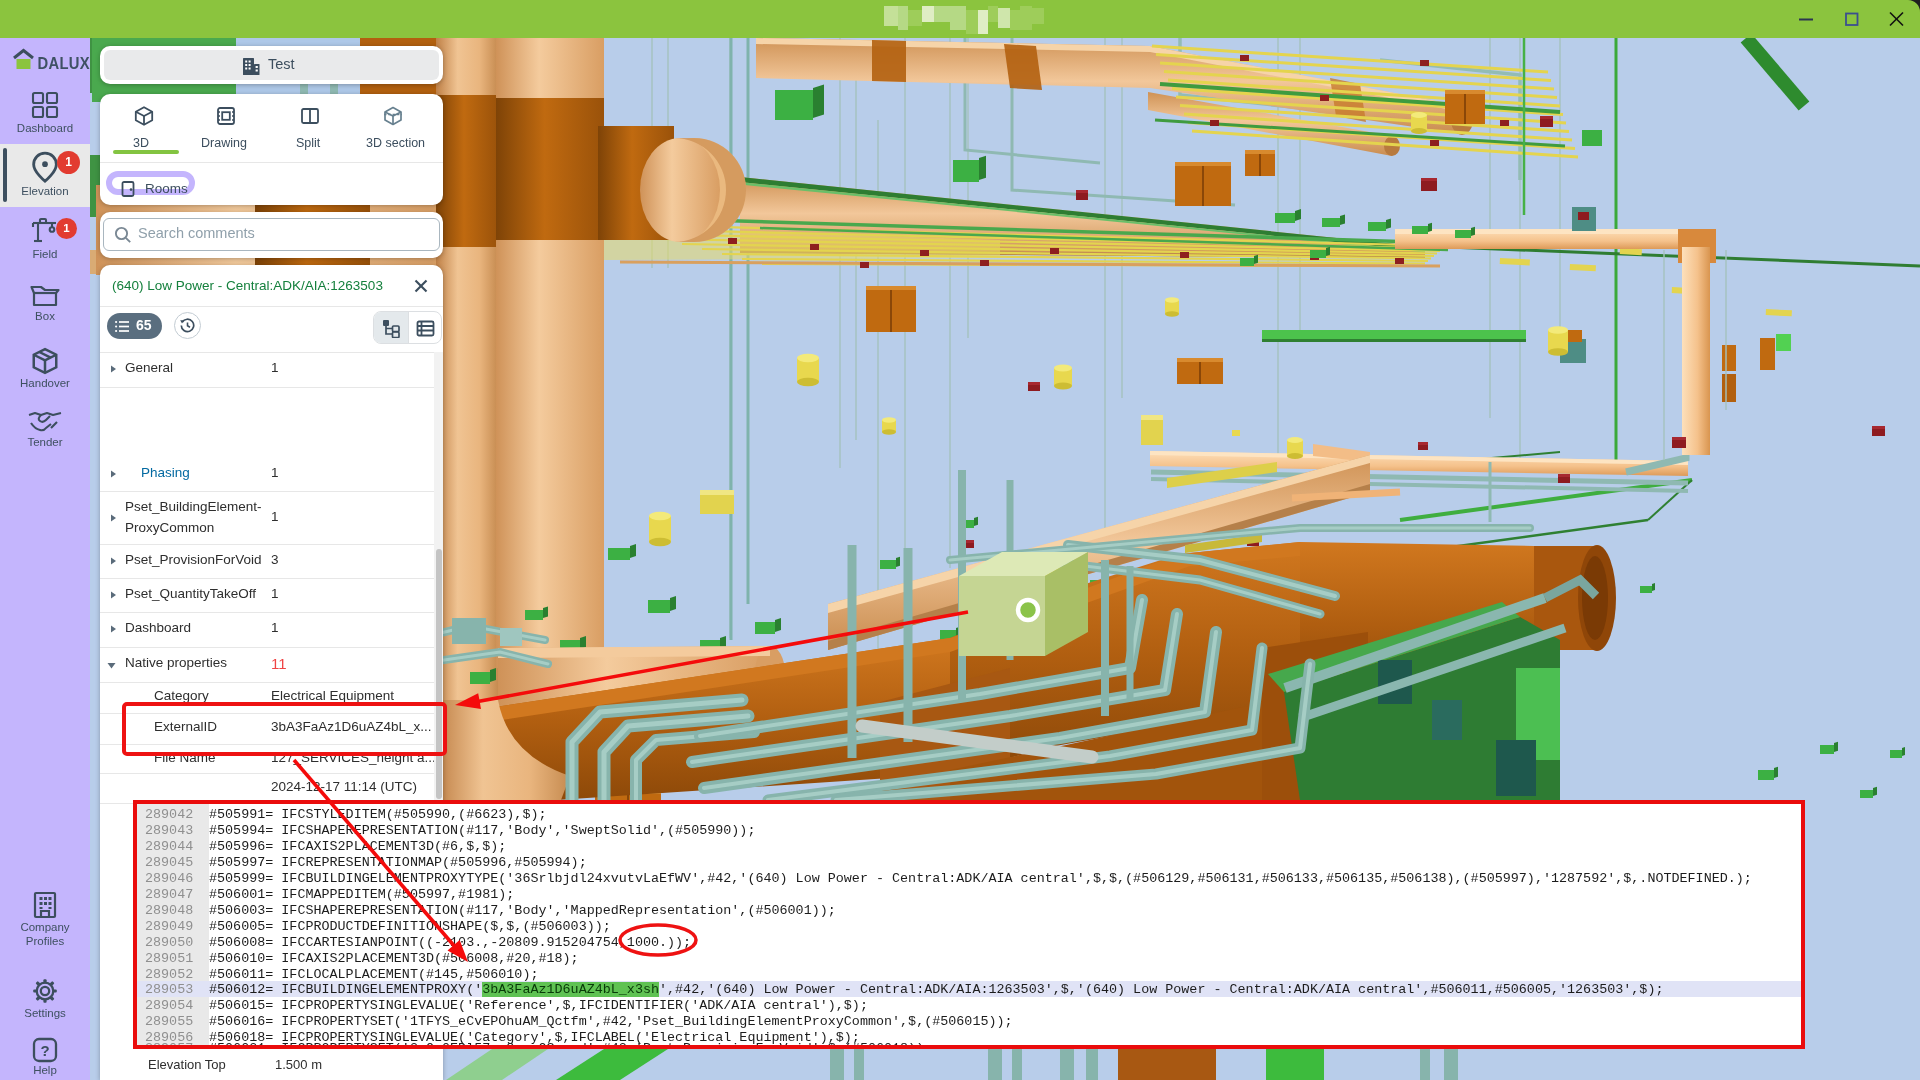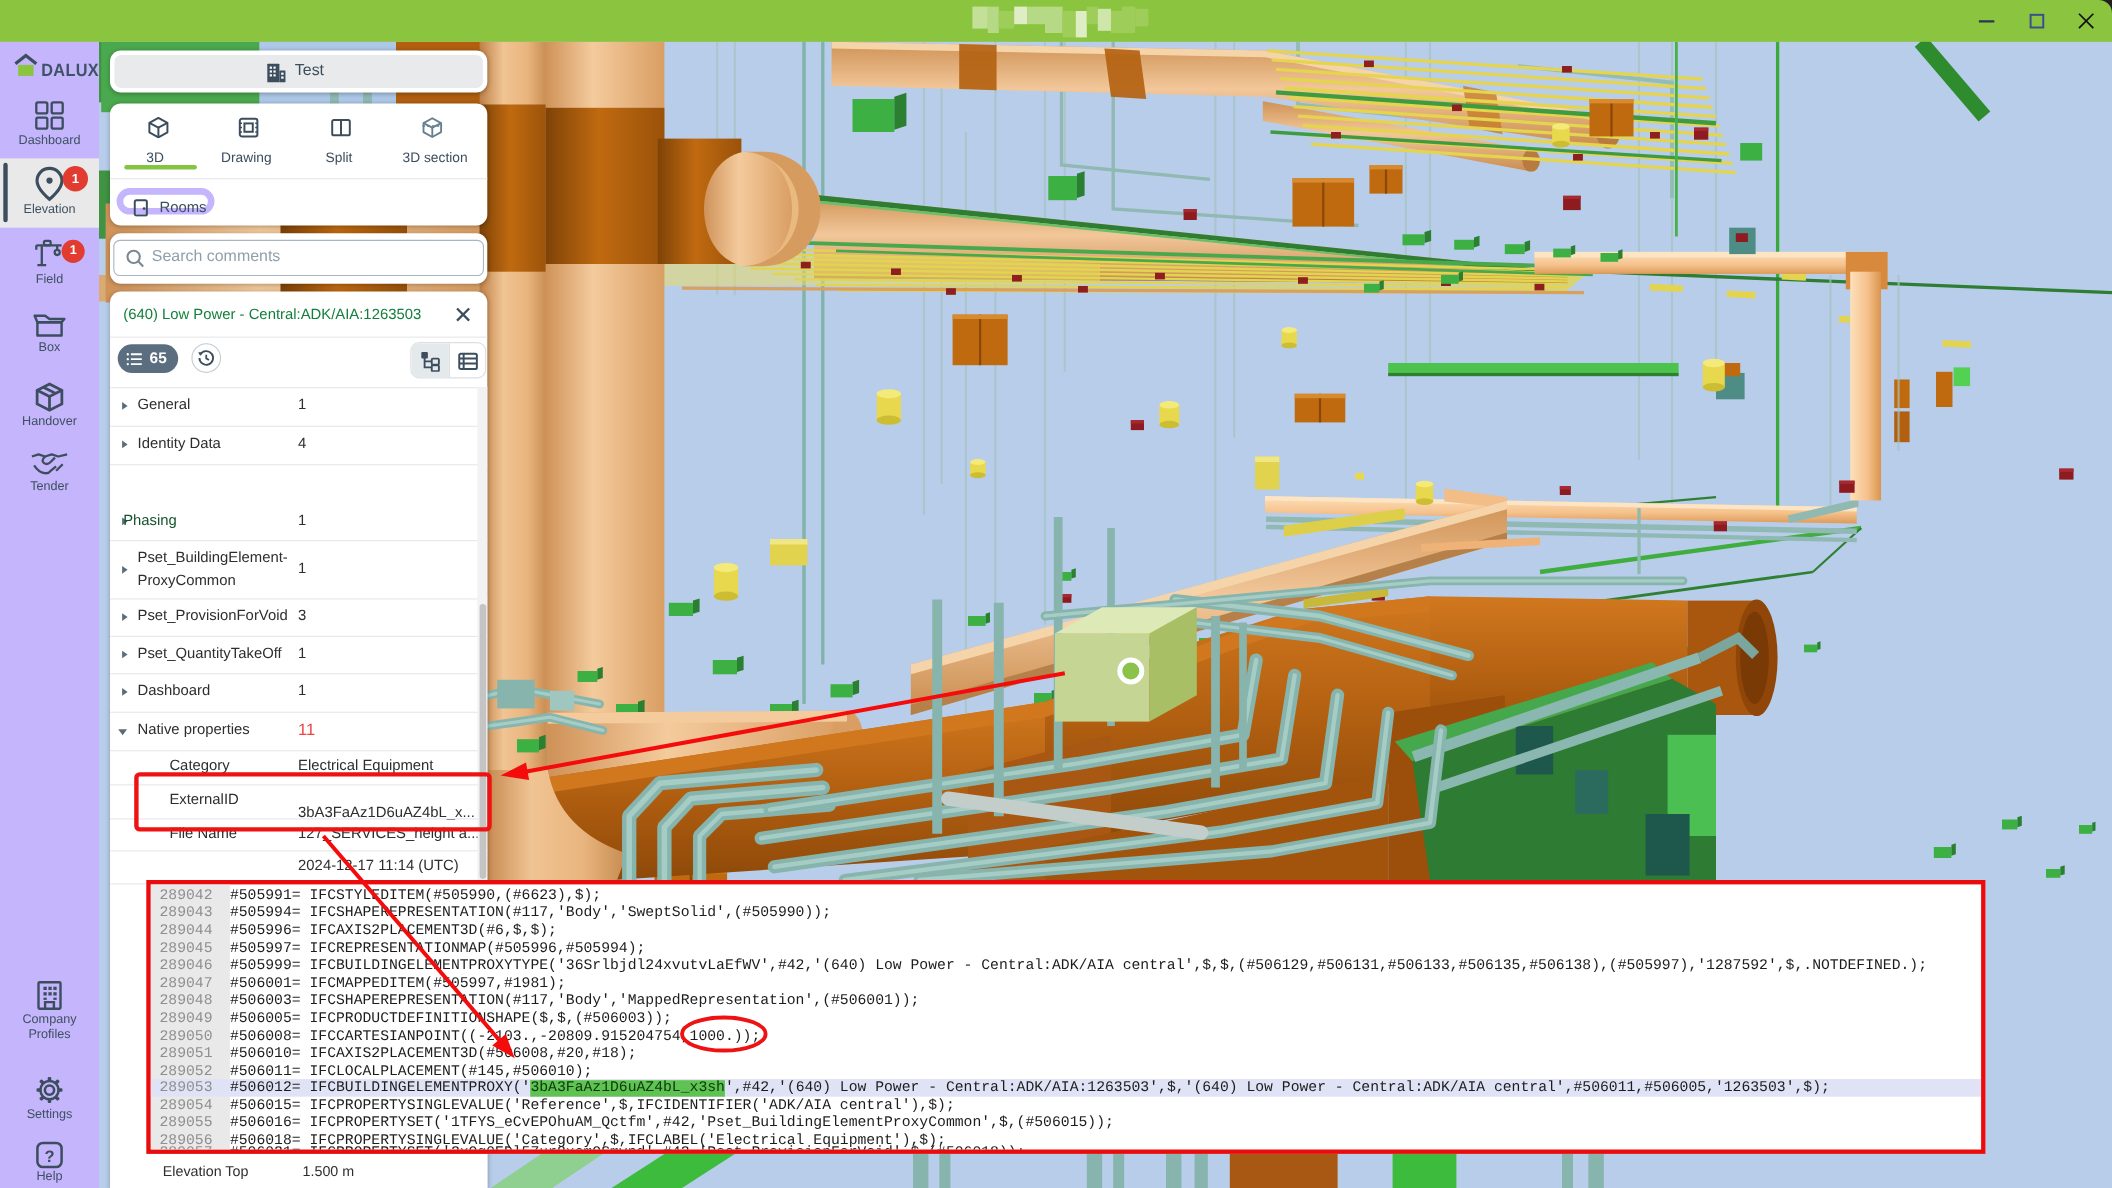--- a/index.html
+++ b/index.html
@@ -711,33 +711,25 @@
 </div>
 <div class="rowsep" style="top:86.5px;"></div>
 <div class="abs" style="left:0;top:87px;width:343px;height:35px;">
 <svg class="abs" style="left:8px;top:12px" width="10" height="10" viewBox="0 0 10 10">
         <polygon points="3,1.5 8,5 3,8.5" fill="#5a6b7a"></polygon>
       </svg>
 <span style="position:absolute;left:25px;top:8px;font-size:13.5px;color:#2e2e2e;">General</span>
 <span style="position:absolute;left:171px;top:8px;font-size:13.5px;color:#2e2e2e;">1</span>
 <div class="rowsep" style="top:35px;"></div>
 </div>
-<div class="abs" style="left:0;top:122px;width:343px;height:35px;">
-<svg class="abs" style="left:8px;top:12px" width="10" height="10" viewBox="0 0 10 10">
-        <polygon points="3,1.5 8,5 3,8.5" fill="#5a6b7a"></polygon>
-      </svg>
-<span style="position:absolute;left:25px;top:8px;font-size:13.5px;color:#2e2e2e;">Identity Data</span>
-<span style="position:absolute;left:171px;top:8px;font-size:13.5px;color:#2e2e2e;">4</span>
-<div class="rowsep" style="top:35px;"></div>
-</div>
 <div class="abs" style="left:0;top:192px;width:343px;height:34px;">
 <svg class="abs" style="left:8px;top:12px" width="10" height="10" viewBox="0 0 10 10">
         <polygon points="3,1.5 8,5 3,8.5" fill="#5a6b7a"></polygon>
       </svg>
-<span style="position:absolute;left:12px;top:8px;font-size:13.5px;color:#14532d;">Phasing</span>
+<span style="position:absolute;left:41px;top:8px;font-size:13.5px;color:#0369a1;">Phasing</span>
 <span style="position:absolute;left:171px;top:8px;font-size:13.5px;color:#2e2e2e;">1</span>
 <div class="rowsep" style="top:34px;"></div>
 </div>
 <div class="abs" style="left:0;top:226px;width:343px;height:53px;">
 <svg class="abs" style="left:8px;top:22px" width="10" height="10" viewBox="0 0 10 10">
         <polygon points="3,1.5 8,5 3,8.5" fill="#5a6b7a"></polygon>
       </svg>
 <span style="position:absolute;left:25px;top:6px;font-size:13.5px;color:#2e2e2e;line-height:1.55;">Pset_BuildingElement-<br>ProxyCommon</span>
 <span style="position:absolute;left:171px;top:18px;font-size:13.5px;color:#2e2e2e;">1</span>
 <div class="rowsep" style="top:53px;"></div>
@@ -774,21 +766,21 @@
 <span style="position:absolute;left:171px;top:8px;font-size:15px;color:#ef4444;">11</span>
 <div class="rowsep" style="top:35px;"></div>
 </div>
 <div class="abs" style="left:0;top:417px;width:343px;height:31px;">
 <span style="position:absolute;left:54px;top:6px;font-size:13.5px;color:#2e2e2e;">Category</span>
 <span style="position:absolute;left:171px;top:6px;font-size:13.5px;color:#2e2e2e;">Electrical Equipment</span>
 <div class="rowsep" style="top:31px;"></div>
 </div>
 <div class="abs" style="left:0;top:448px;width:343px;height:31px;">
 <span style="position:absolute;left:54px;top:6px;font-size:13.5px;color:#2e2e2e;">ExternalID</span>
-<span style="position:absolute;left:171px;top:18px;font-size:13.5px;color:#2e2e2e;">3bA3FaAz1D6uAZ4bL_x...</span>
+<span style="position:absolute;left:171px;top:6px;font-size:13.5px;color:#2e2e2e;">3bA3FaAz1D6uAZ4bL_x...</span>
 <div class="rowsep" style="top:31px;"></div>
 </div>
 <div class="abs" style="left:0;top:479px;width:343px;height:29px;">
 <span style="position:absolute;left:54px;top:6px;font-size:13.5px;color:#2e2e2e;">File Name</span>
 <span style="position:absolute;left:171px;top:6px;font-size:13.5px;color:#2e2e2e;">127_SERVICES_height a...</span>
 <div class="rowsep" style="top:29px;"></div>
 </div>
 <div class="abs" style="left:0;top:508px;width:343px;height:30px;">
 <span style="position:absolute;left:54px;top:6px;font-size:13.5px;color:#0f766e;margin-top:41px;">File Uploaded</span>
 <span style="position:absolute;left:171px;top:6px;font-size:13.5px;color:#2e2e2e;">2024-12-17 11:14 (UTC)</span>

